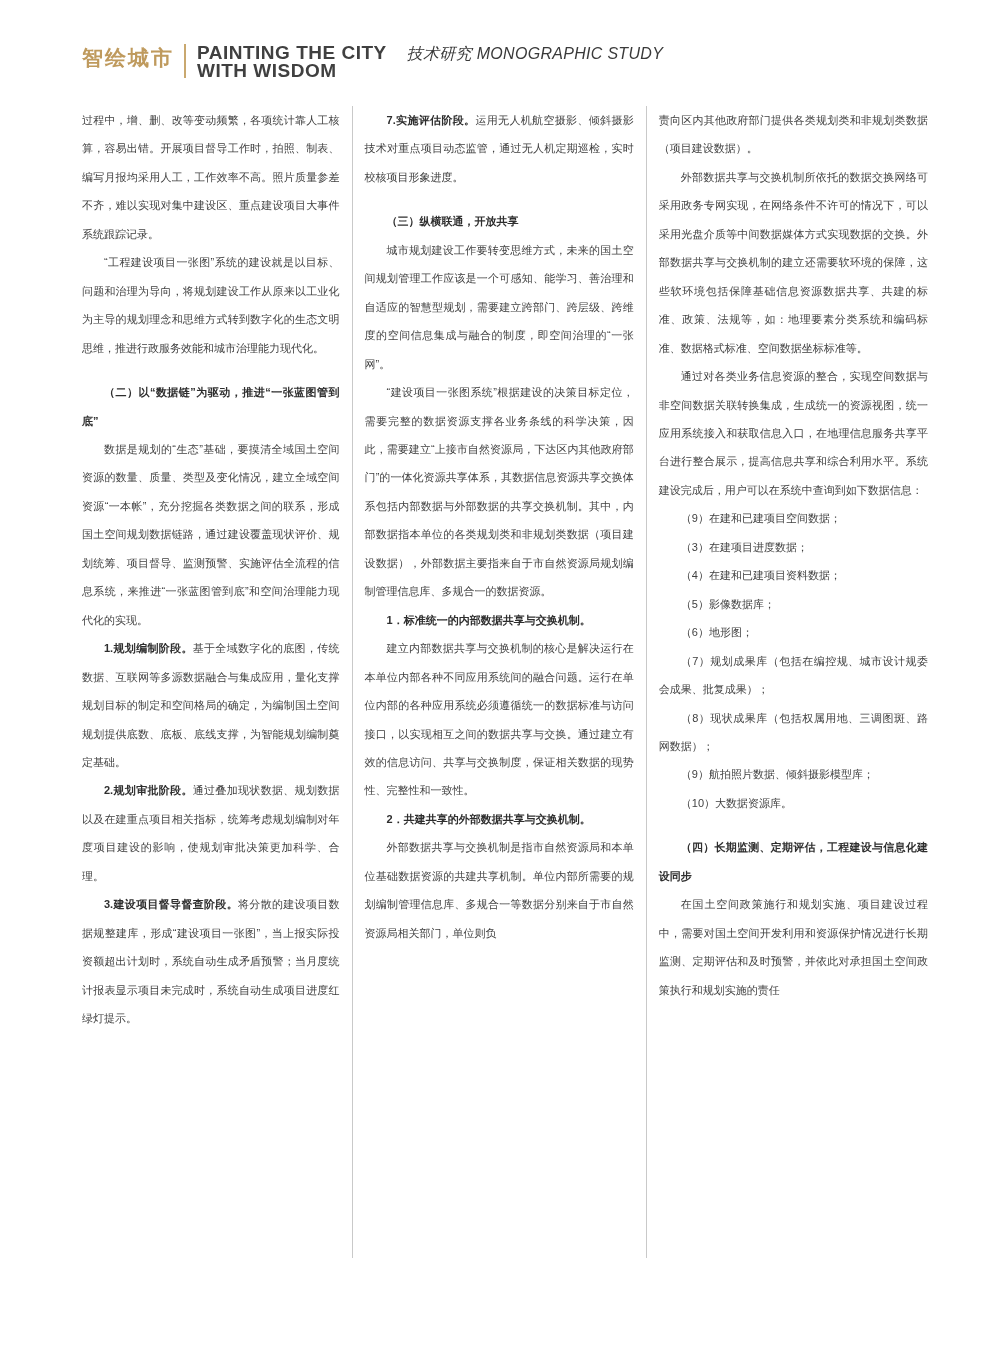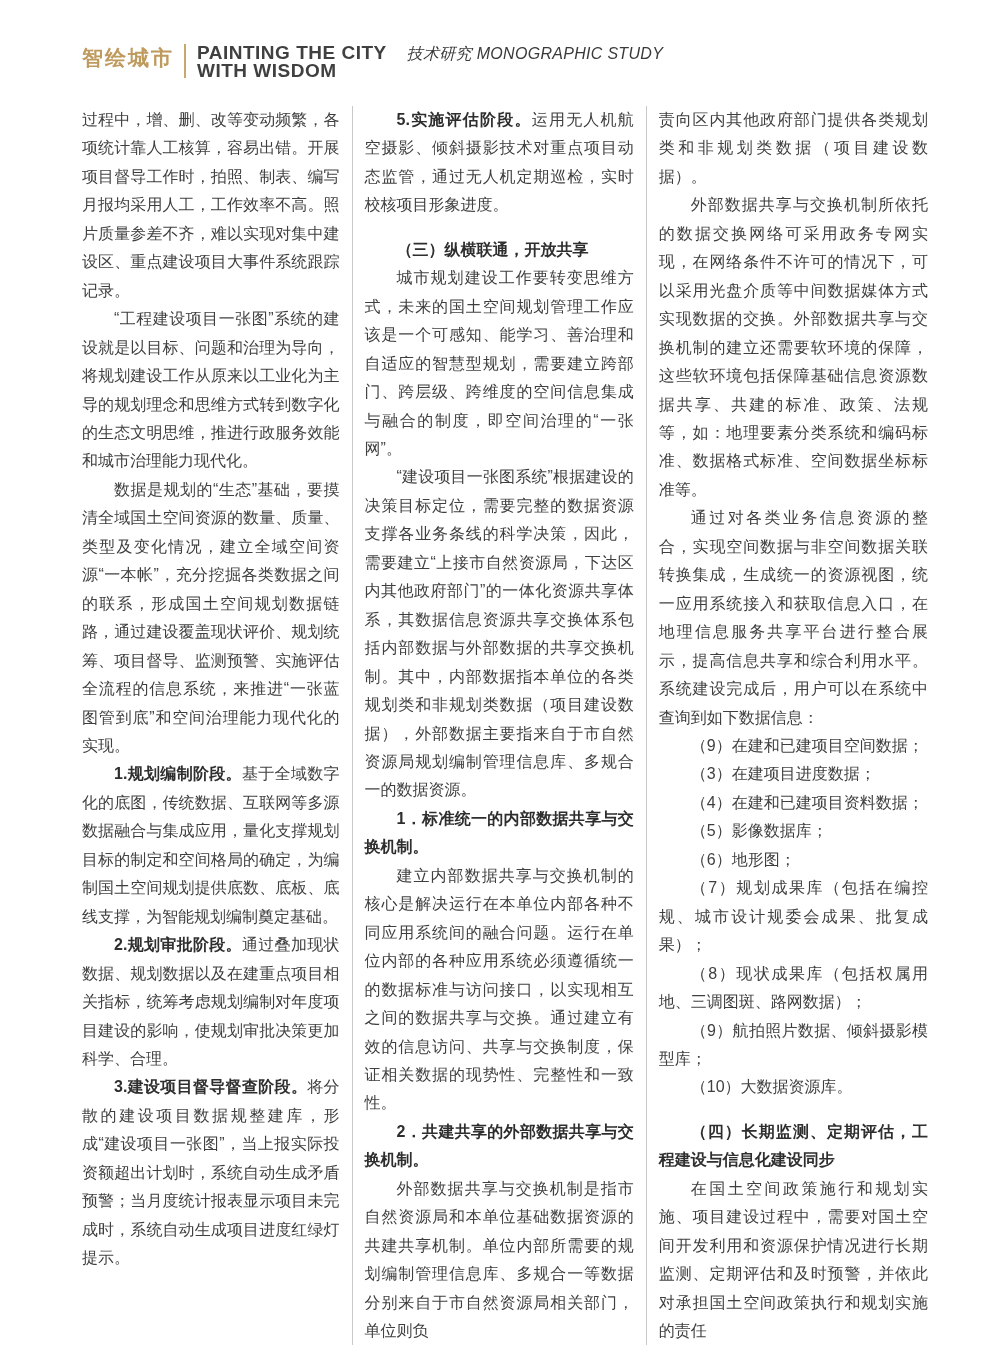--- a/index.html
+++ b/index.html
@@ -52,21 +52,21 @@
     align-items: stretch;
   }
   .col { width: 265px; }
   .col + .col {
     border-left: 1px solid #c9c9c9;
     margin-left: 12px;
     padding-left: 12px;
     width: 290px;
   }
   .para, .sec-heading {
-    font-size: 16px;
+    font-size: 11px;
     line-height: 28.45px;
     text-align: justify;
     text-indent: 2em;
     color: #3f3f3f;
   }
   .para.cont { text-indent: 0; }
   .para b { font-weight: bold; color: #2e2e2e; }
   .sec-heading {
     font-weight: bold;
     color: #2e2e2e;
@@ -85,27 +85,28 @@
       <span>PAINTING THE CITY</span><br>
       <span>WITH WISDOM</span>
     </span>
     <span class="section-label">技术研究 MONOGRAPHIC STUDY</span>
   </div>
 
   <div class="columns">
     <div class="col">
         <p class="para cont">过程中，增、删、改等变动频繁，各项统计靠人工核算，容易出错。开展项目督导工作时，拍照、制表、编写月报均采用人工，工作效率不高。照片质量参差不齐，难以实现对集中建设区、重点建设项目大事件系统跟踪记录。</p>
         <p class="para">“工程建设项目一张图”系统的建设就是以目标、问题和治理为导向，将规划建设工作从原来以工业化为主导的规划理念和思维方式转到数字化的生态文明思维，推进行政服务效能和城市治理能力现代化。</p>
+        <p class="sec-heading">（二）以“数据链”为驱动，推进“一张蓝图管到底”</p>
         <p class="para">数据是规划的“生态”基础，要摸清全域国土空间资源的数量、质量、类型及变化情况，建立全域空间资源“一本帐”，充分挖掘各类数据之间的联系，形成国土空间规划数据链路，通过建设覆盖现状评价、规划统筹、项目督导、监测预警、实施评估全流程的信息系统，来推进“一张蓝图管到底”和空间治理能力现代化的实现。</p>
         <p class="para"><b>1.规划编制阶段。</b>基于全域数字化的底图，传统数据、互联网等多源数据融合与集成应用，量化支撑规划目标的制定和空间格局的确定，为编制国土空间规划提供底数、底板、底线支撑，为智能规划编制奠定基础。</p>
         <p class="para"><b>2.规划审批阶段。</b>通过叠加现状数据、规划数据以及在建重点项目相关指标，统筹考虑规划编制对年度项目建设的影响，使规划审批决策更加科学、合理。</p>
         <p class="para"><b>3.建设项目督导督查阶段。</b>将分散的建设项目数据规整建库，形成“建设项目一张图”，当上报实际投资额超出计划时，系统自动生成矛盾预警；当月度统计报表显示项目未完成时，系统自动生成项目进度红绿灯提示。</p>
       </div>
     <div class="col">
-        <p class="para"><b>5.实施评估阶段。</b>运用无人机航空摄影、倾斜摄影技术对重点项目动态监管，通过无人机定期巡检，实时校核项目形象进度。</p>
+        <p class="para"><b>7.实施评估阶段。</b>运用无人机航空摄影、倾斜摄影技术对重点项目动态监管，通过无人机定期巡检，实时校核项目形象进度。</p>
         <p class="sec-heading">（三）纵横联通，开放共享</p>
         <p class="para">城市规划建设工作要转变思维方式，未来的国土空间规划管理工作应该是一个可感知、能学习、善治理和自适应的智慧型规划，需要建立跨部门、跨层级、跨维度的空间信息集成与融合的制度，即空间治理的“一张网”。</p>
         <p class="para">“建设项目一张图系统”根据建设的决策目标定位，需要完整的数据资源支撑各业务条线的科学决策，因此，需要建立“上接市自然资源局，下达区内其他政府部门”的一体化资源共享体系，其数据信息资源共享交换体系包括内部数据与外部数据的共享交换机制。其中，内部数据指本单位的各类规划类和非规划类数据（项目建设数据），外部数据主要指来自于市自然资源局规划编制管理信息库、多规合一的数据资源。</p>
         <p class="para"><b>1．标准统一的内部数据共享与交换机制。</b></p>
         <p class="para">建立内部数据共享与交换机制的核心是解决运行在本单位内部各种不同应用系统间的融合问题。运行在单位内部的各种应用系统必须遵循统一的数据标准与访问接口，以实现相互之间的数据共享与交换。通过建立有效的信息访问、共享与交换制度，保证相关数据的现势性、完整性和一致性。</p>
         <p class="para"><b>2．共建共享的外部数据共享与交换机制。</b></p>
         <p class="para">外部数据共享与交换机制是指市自然资源局和本单位基础数据资源的共建共享机制。单位内部所需要的规划编制管理信息库、多规合一等数据分别来自于市自然资源局相关部门，单位则负</p>
       </div>
     <div class="col">
         <p class="para cont">责向区内其他政府部门提供各类规划类和非规划类数据（项目建设数据）。</p>

